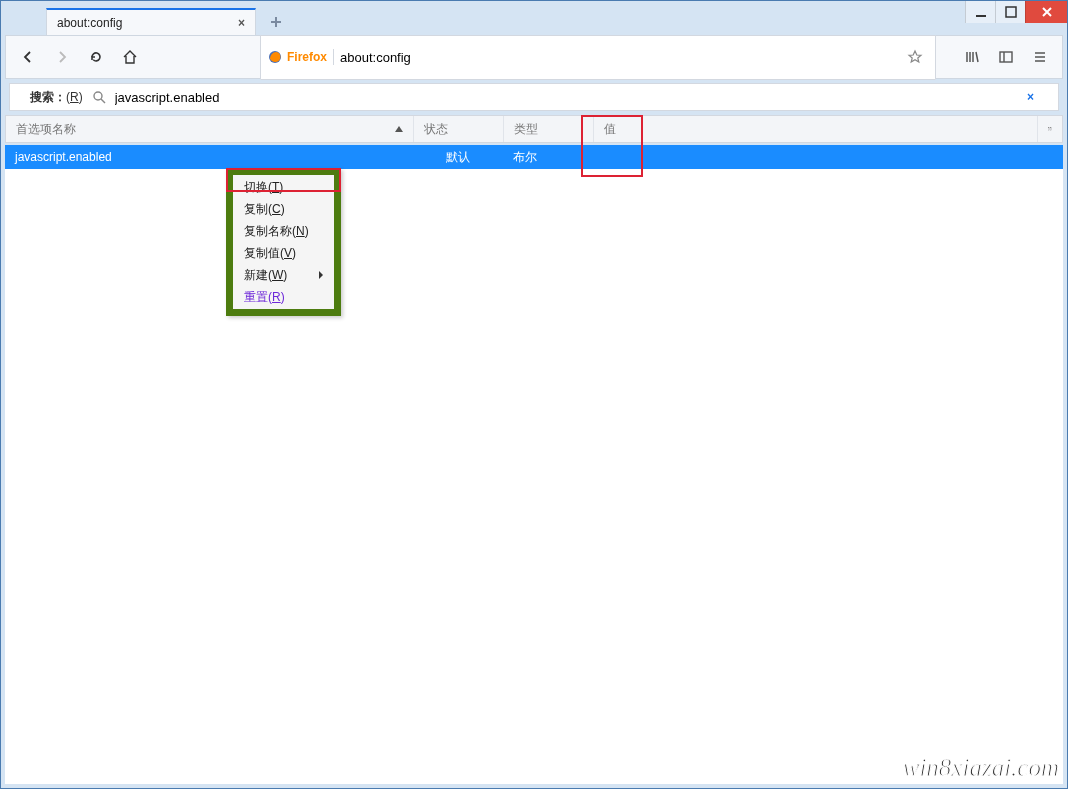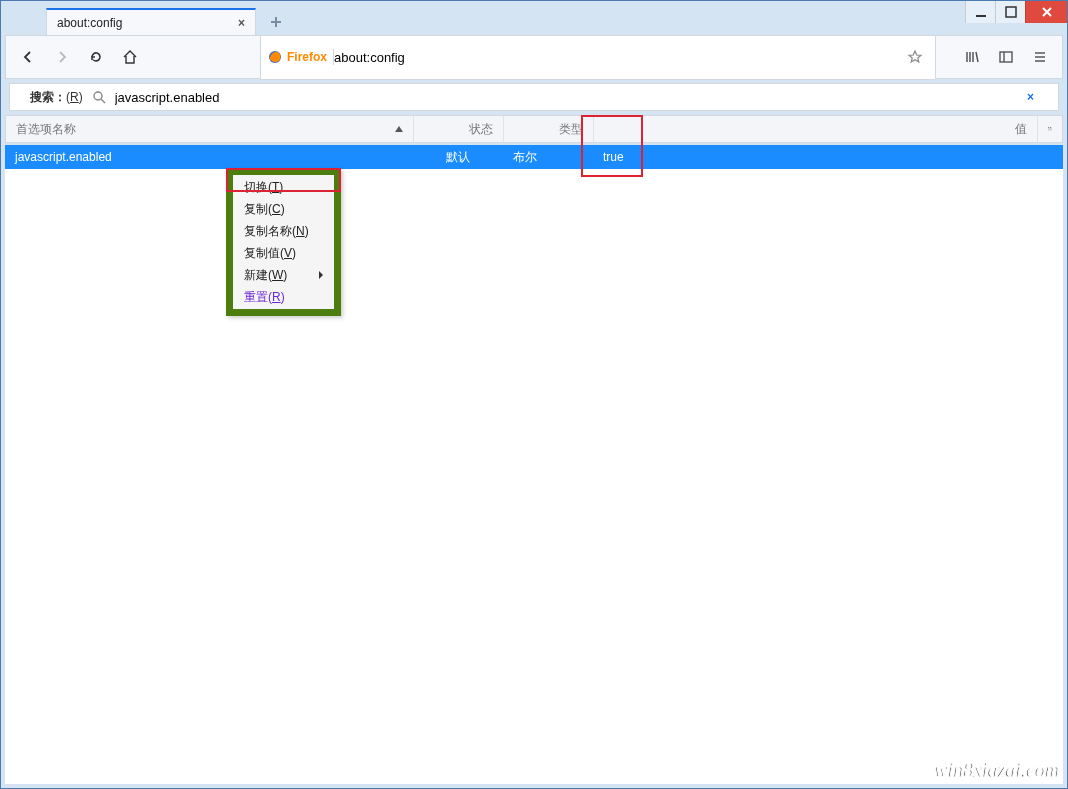--- a/index.html
+++ b/index.html
@@ -14,39 +14,39 @@
   .tabstrip { position: absolute; top: 5px; left: 45px; right: 90px; height: 30px; display: flex; align-items: flex-end; }
   .tab { height: 28px; width: 210px; background: #f6f8fb; border: 1px solid #cfd7e1; border-bottom: none; border-top: 2px solid #1a73e8; display: flex; align-items: center; padding: 0 10px; justify-content: space-between; }
   .tab-title { color: #222; }
   .tab-close { color: #555; font-weight: bold; }
   .tab-new { width: 28px; height: 28px; margin-left: 6px; display: flex; align-items: center; justify-content: center; color: #7a8aa0; }
 
   
   .toolbar { position: absolute; top: 34px; left: 4px; right: 4px; height: 44px; background: #f6f8fb; border: 1px solid #cfd7e1; display: flex; align-items: center; padding: 0 8px; gap: 6px; }
   .tb-btn, .tb-icon { width: 28px; height: 28px; display: flex; align-items: center; justify-content: center; color: #555; border-radius: 4px; }
   .tb-btn.disabled { color: #bbb; }
-  .addr-area { flex: 1; height: 45px; display: flex; align-items: center; padding: 0 6px; background: #fff; border: 1px solid #d3d8e0; border-radius: 1px; margin-left: 110px; margin-right: 12px; }
+  .addr-area { flex: 1; height: 45px; display: flex; align-items: center; gap: 6px; padding: 0 6px; background: #fff; border: 1px solid #d3d8e0; border-radius: 1px; margin-left: 110px; margin-right: 12px; }
   .addr-area .id-chip { display: flex; align-items: center; gap: 4px; padding: 0 6px 0 0; border-right: 1px solid #d3d8e0; color: #555; }
   .addr-area .id-chip b { color: #ff8a00; font-weight: 600; }
   .addr-input { flex: 1; border: none; outline: none; font-size: 13px; padding: 2px 0; }
   .addr-star { width: 22px; color: #888; }
   .rhs { display: flex; align-items: center; gap: 6px; margin-left: 4px; }
 
   
   .searchbar { position: absolute; top: 82px; left: 8px; right: 8px; height: 28px; background: #fff; border: 1px solid #d3d8e0; display: flex; align-items: center; padding: 0 20px; gap: 8px; }
   .search-label { color: #333; font-weight: 600; }
   .search-label small { font-weight: 400; }
   .u { text-decoration: underline; }
   .search-icon { color: #888; }
   .search-input { flex: 1; border: none; outline: none; font-size: 13px; }
   .clear-x { color: #1a73e8; font-weight: bold; padding: 0 4px; }
 
   
   .colheader { position: absolute; top: 114px; left: 4px; right: 4px; height: 28px; background: #f3f5f8; border: 1px solid #d3d8e0; display: flex; align-items: center; color: #777; }
-  .col { padding: 0 10px; height: 100%; display: flex; align-items: center; border-right: 1px solid #e0e4ea; justify-content: flex-end; }
+  .col { padding: 0 10px; height: 100%; display: flex; align-items: center; border-right: 1px solid #e0e4ea; }
   .col.name { width: 408px; justify-content: space-between; }
   .col.status { width: 90px; }
   .col.type { width: 90px; }
   .col.value { flex: 1; }
   .col.end { width: 24px; border-right: none; justify-content: center; }
   .sort-arrow { border-left: 4px solid transparent; border-right: 4px solid transparent; border-bottom: 6px solid #555; display: inline-block; }
 
   
   .content { position: absolute; top: 144px; left: 4px; right: 4px; bottom: 4px; background: #fff; }
 
@@ -63,21 +63,21 @@
   .ctxitem { height: 22px; display: flex; align-items: center; padding: 0 10px; color: #222; justify-content: space-between; }
   .ctxitem.disabled { color: #6d28d9; }
   .sub-arrow { border-left: 4px solid #333; border-top: 4px solid transparent; border-bottom: 4px solid transparent; }
 
   
   .redbox { position: absolute; border: 2px solid #d23; pointer-events: none; }
   .rb1 { top: 167px; left: 225px; width: 115px; height: 24px; }
   .rb2 { top: 114px; left: 580px; width: 62px; height: 62px; }
 
   
-  .watermark { position: absolute; right: 8px; bottom: 6px; font-family: "Comic Sans MS", cursive; font-size: 20px; color: #333; font-style: italic; -webkit-text-stroke: 1px #fff; text-shadow: 1px 1px 0 #fff, -1px -1px 0 #fff; }
+  .watermark { position: absolute; right: 8px; bottom: 6px; font-family: "Comic Sans MS", cursive; font-size: 25px; color: #333; font-style: italic; -webkit-text-stroke: 1px #fff; text-shadow: 1px 1px 0 #fff, -1px -1px 0 #fff; }
 
   svg { width: 16px; height: 16px; display: block; }
 </style>
 </head>
 <body>
 
 <div class="window-ctrls">
   <div class="wc-btn">
     <svg viewBox="0 0 16 16">
         <rect x="3" y="11" width="10" height="2" fill="currentColor"></rect>
@@ -200,21 +200,20 @@
         <rect x="9" y="3" width="4" height="10" fill="none" stroke="#777"></rect>
       </svg>
   </div>
 </div>
 
 <div class="content">
   <div class="row selected">
     <div class="c name">javascript.enabled</div>
     <div class="c status">默认</div>
     <div class="c type">布尔</div>
-    <div class="c value">true</div>
   </div>
 </div>
 
 <div class="ctxmenu">
   <div class="ctxitem">
     <span><span>切换(<span class="u">T</span>)</span></span>
 
   </div>
   <div class="ctxitem">
     <span>复制(<span class="u">C</span>)</span>

